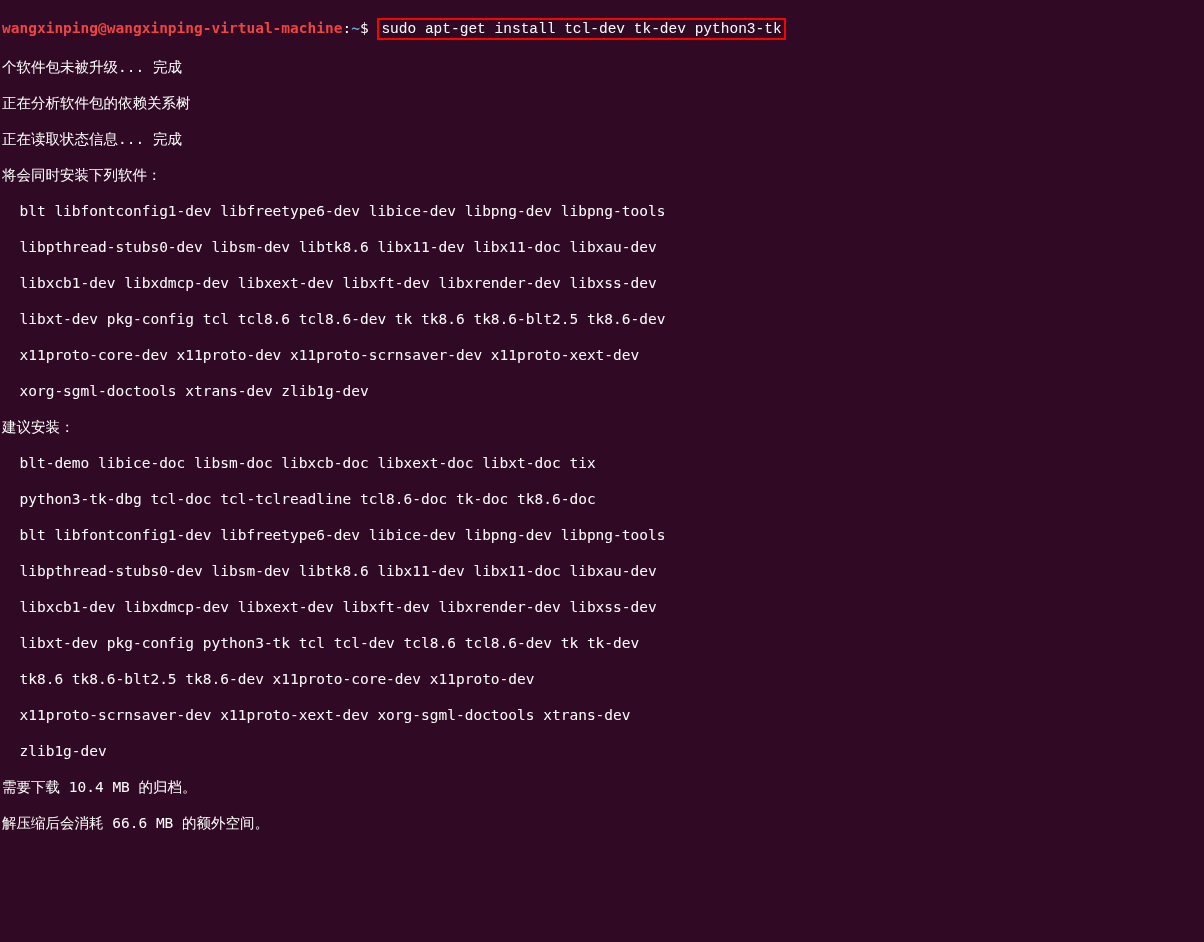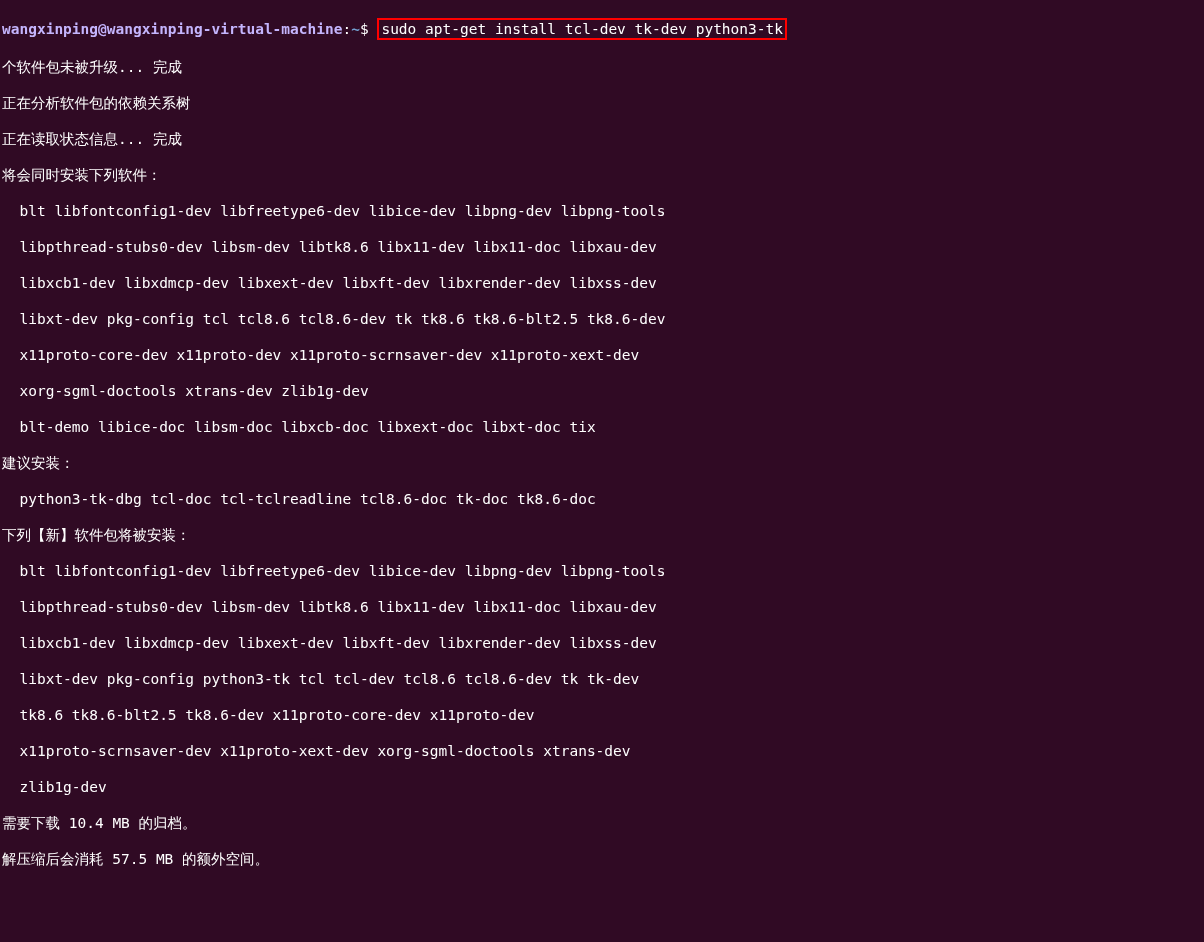--- a/index.html
+++ b/index.html
@@ -9,57 +9,57 @@
     color: #ffffff;
     font-family: "DejaVu Sans Mono", "Ubuntu Mono", Consolas, monospace;
     font-size: 14.5px;
     line-height: 18px;
     width: 1204px;
   }
   .terminal {
     padding: 0 2px;
     white-space: pre;
   }
-  .prompt-user { color: #c4b5fd; font-weight: bold; }
+  .prompt-user { color: #ef4444; font-weight: bold; }
   .prompt-path { color: #729fcf; font-weight: bold; }
   .red-box {
     border: 2px solid #ff0000;
     padding: 0 2px;
     display: inline-block;
+    font-family: Liberation Mono, monospace;
   }
   .line { display: block; }
 </style>
 </head>
 <body>
 
 <div class="terminal">
 <span class="line"><span class="prompt-user">wangxinping@wangxinping-virtual-machine</span><span>:</span><span class="prompt-path">~</span><span>$ </span><span class="red-box">sudo apt-get install tcl-dev tk-dev python3-tk</span></span>
 <span class="line">个软件包未被升级... 完成</span>
 <span class="line">正在分析软件包的依赖关系树</span>
 <span class="line">正在读取状态信息... 完成</span>
 <span class="line">将会同时安装下列软件：</span>
 <span class="line">  blt libfontconfig1-dev libfreetype6-dev libice-dev libpng-dev libpng-tools</span>
 <span class="line">  libpthread-stubs0-dev libsm-dev libtk8.6 libx11-dev libx11-doc libxau-dev</span>
 <span class="line">  libxcb1-dev libxdmcp-dev libxext-dev libxft-dev libxrender-dev libxss-dev</span>
 <span class="line">  libxt-dev pkg-config tcl tcl8.6 tcl8.6-dev tk tk8.6 tk8.6-blt2.5 tk8.6-dev</span>
 <span class="line">  x11proto-core-dev x11proto-dev x11proto-scrnsaver-dev x11proto-xext-dev</span>
 <span class="line">  xorg-sgml-doctools xtrans-dev zlib1g-dev</span>
+<span class="line">建议安装：</span>
 <span class="line">  blt-demo libice-doc libsm-doc libxcb-doc libxext-doc libxt-doc tix</span>
-<span class="line">建议安装：</span>
 <span class="line">  python3-tk-dbg tcl-doc tcl-tclreadline tcl8.6-doc tk-doc tk8.6-doc</span>
-<span class="line">下列【新】软件包将被安装：</span>
 <span class="line">  blt libfontconfig1-dev libfreetype6-dev libice-dev libpng-dev libpng-tools</span>
 <span class="line">  libpthread-stubs0-dev libsm-dev libtk8.6 libx11-dev libx11-doc libxau-dev</span>
 <span class="line">  libxcb1-dev libxdmcp-dev libxext-dev libxft-dev libxrender-dev libxss-dev</span>
 <span class="line">  libxt-dev pkg-config python3-tk tcl tcl-dev tcl8.6 tcl8.6-dev tk tk-dev</span>
 <span class="line">  tk8.6 tk8.6-blt2.5 tk8.6-dev x11proto-core-dev x11proto-dev</span>
 <span class="line">  x11proto-scrnsaver-dev x11proto-xext-dev xorg-sgml-doctools xtrans-dev</span>
 <span class="line">  zlib1g-dev</span>
 <span class="line">需要下载 10.4 MB 的归档。</span>
-<span class="line">解压缩后会消耗 57.5 MB 的额外空间。</span>
+<span class="line">解压缩后会消耗 66.6 MB 的额外空间。</span>
 
 
 
 
 
 
 
 
 
 

